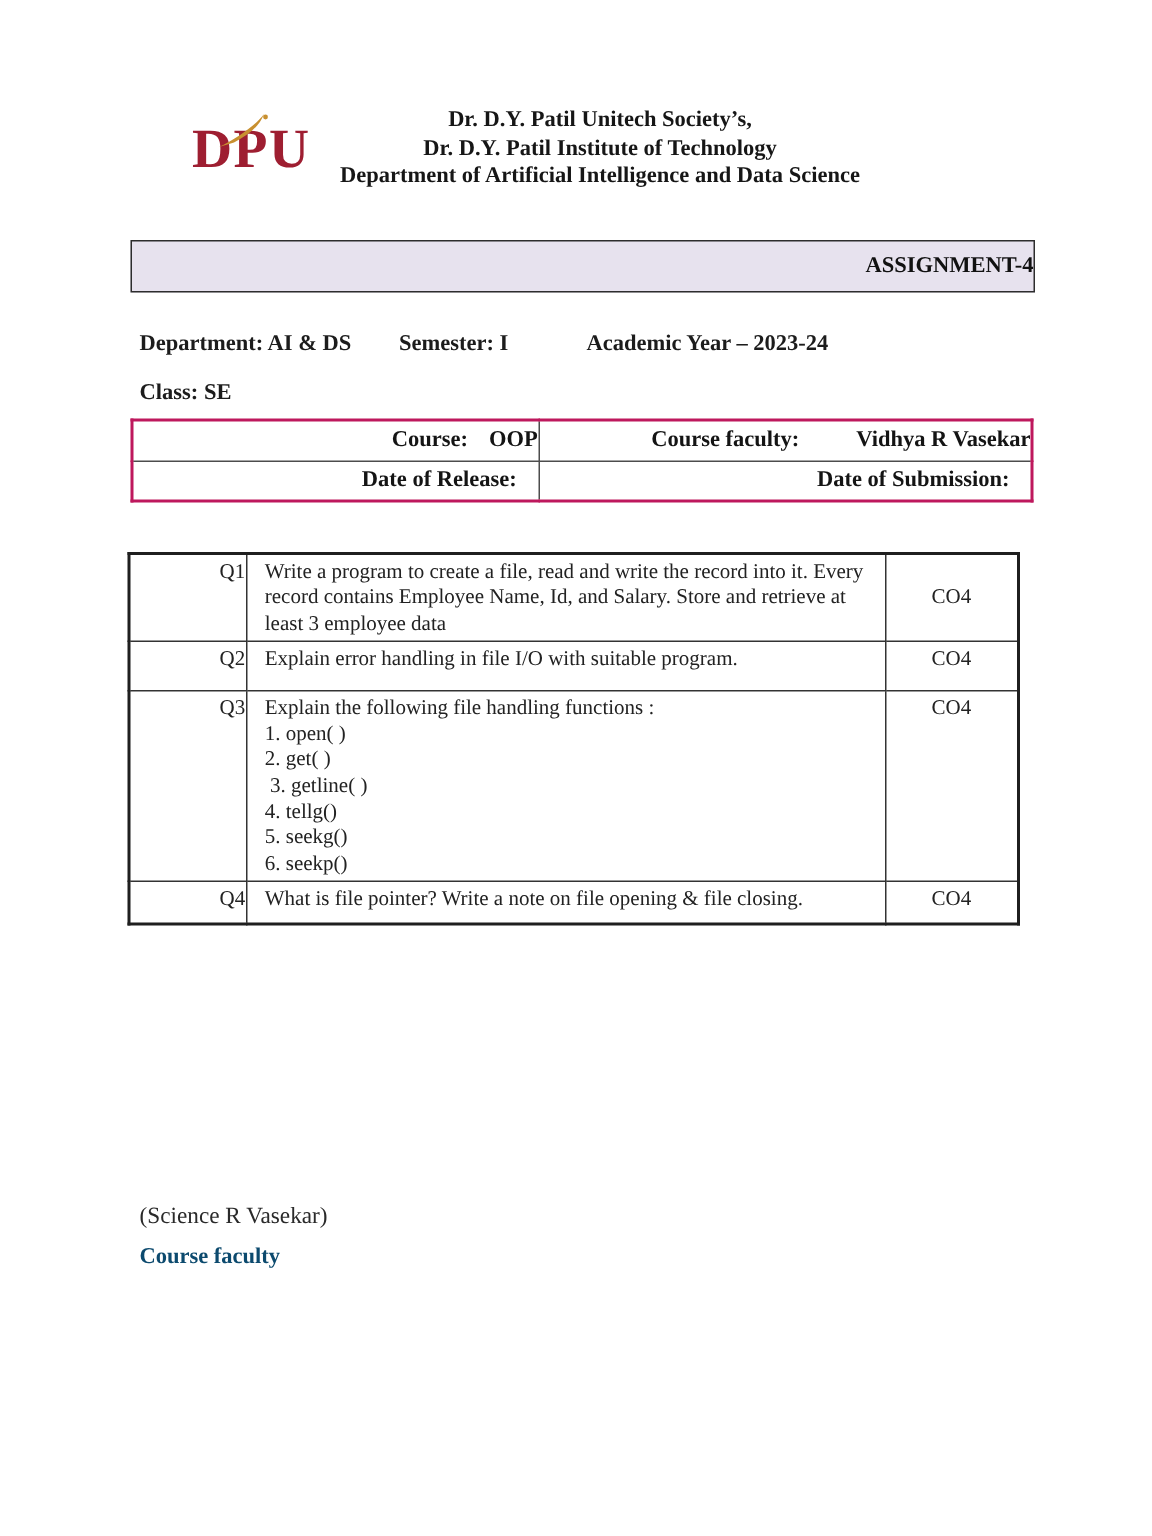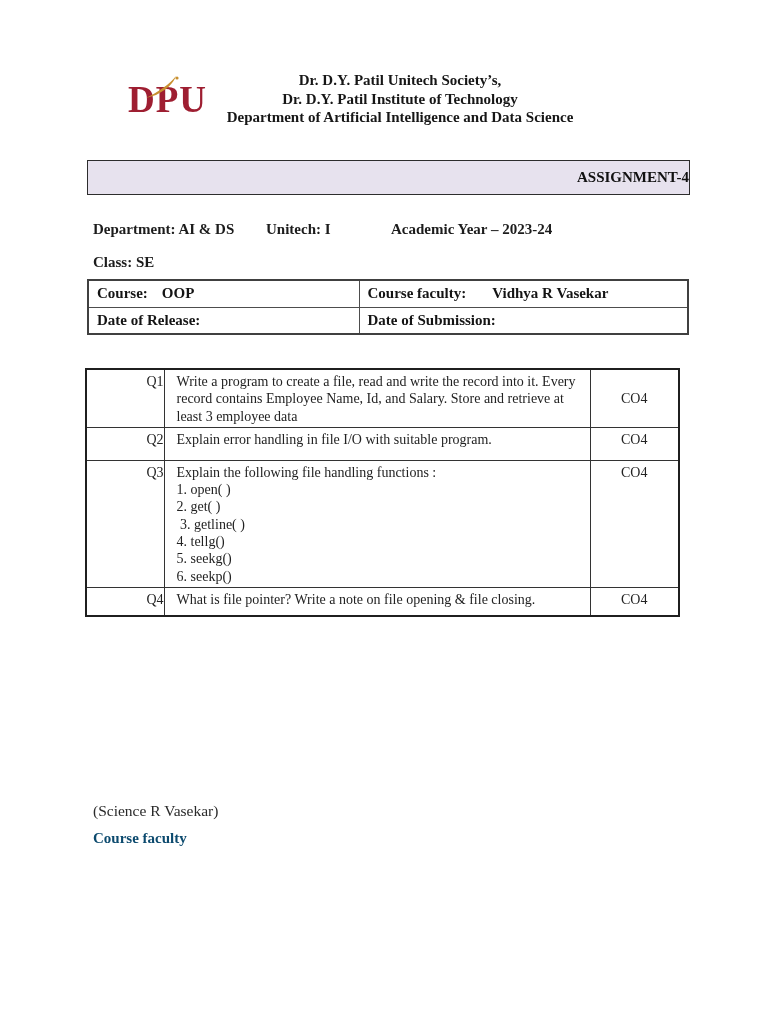--- a/index.html
+++ b/index.html
@@ -39,25 +39,25 @@
   
   table{border-collapse:collapse;}
   .course-table{
     position:absolute;top:279px;left:87px;width:600px;
     table-layout:fixed;font-weight:bold;font-size:15px;color:#141414;
   }
   .course-table td{
     border:1.4px solid #4d4d4d;height:27px;
     padding:0 0 0 8px;vertical-align:middle;box-sizing:border-box;
   }
-  .course-table{border:2px solid #404040;}
+  .course-table{border:2px solid #be185d;text-align:right;}
   .course-table col.c1{width:271px;}
   .course-table col.c2{width:329px;}
   .gap-sm{margin-left:14px;}
-  .gap-lg{margin-left:26px;}
+  .gap-lg{margin-left:38px;}
   
   .q-table{
     position:absolute;top:368px;left:85px;width:593px;
     table-layout:fixed;font-size:14px;color:#222;
     border:2px solid #1f1f1f;
   }
   .q-table col.qc1{width:78px;}
   .q-table col.qc2{width:426px;}
   .q-table col.qc3{width:89px;}
   .q-table th{
@@ -101,21 +101,21 @@
     <div>Dr. D.Y. Patil Institute of Technology</div>
     <div>Department of Artificial Intelligence and Data Science</div>
   </div>
 
   <div class="banner">
     <span>ASSIGNMENT-4</span>
   </div>
 
   <div class="meta-row">
     <span class="meta-dept">Department: AI &amp; DS</span>
-    <span class="meta-sem">Unitech: I</span>
+    <span class="meta-sem">Semester: I</span>
     <span class="meta-year">Academic Year – 2023-24</span>
   </div>
   <div class="class-line">Class: SE</div>
 
   <table class="course-table">
     <colgroup>
         <col class="c1">
         <col class="c2">
       </colgroup>
     <tbody>

